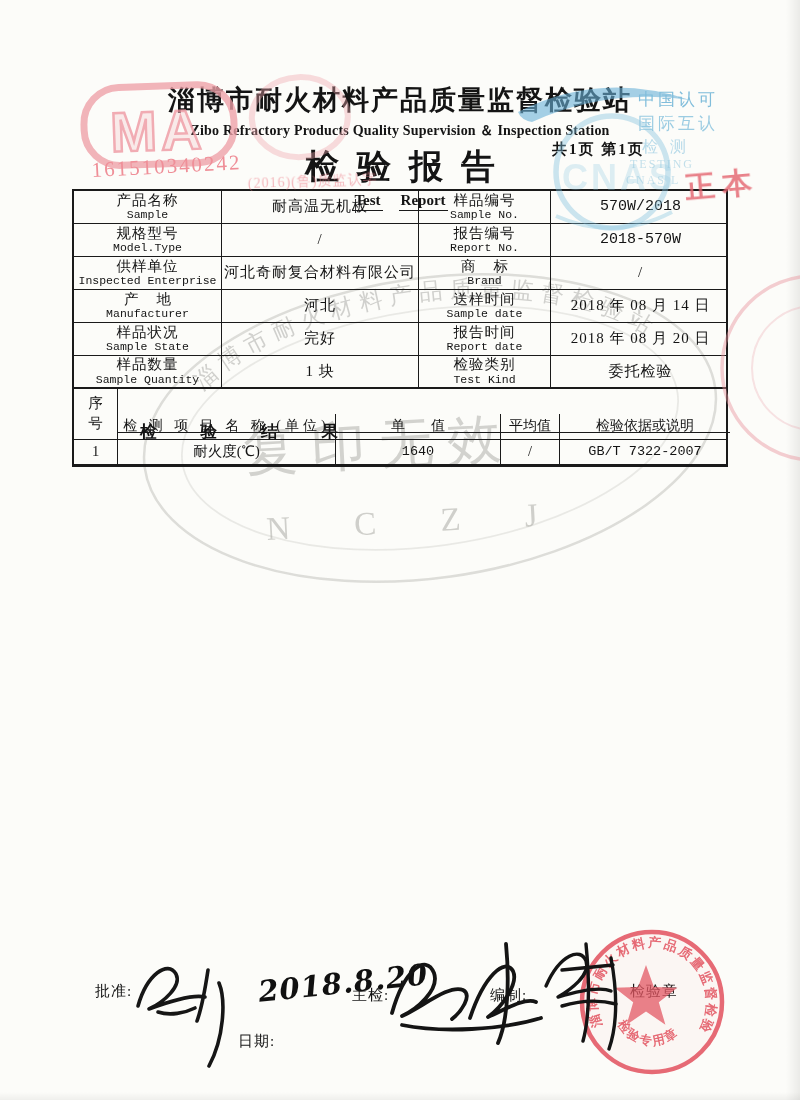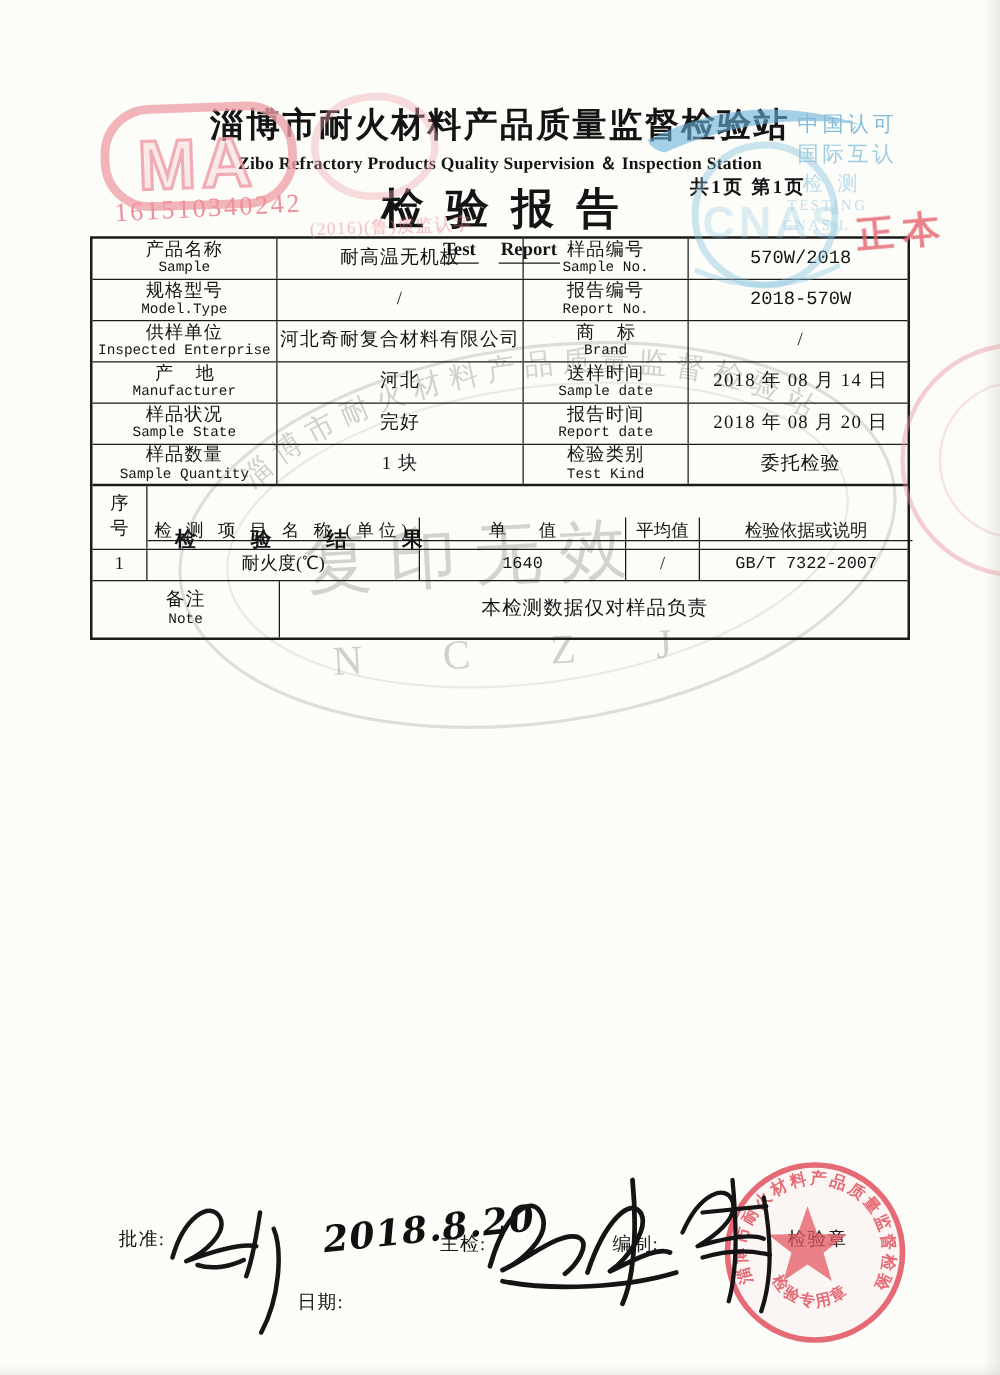--- a/index.html
+++ b/index.html
@@ -232,29 +232,20 @@
       <div class="cell rb">
           <span>/</span>
         </div>
       <div class="cell">
           <span class="mono">GB/T 7322-2007</span>
         </div>
     </div>
 
 
 
-    <div class="brow note">
-      <div class="cell rb">
-          <span class="lab-cn">备注</span>
-          <span class="lab-en">Note</span>
-        </div>
-      <div class="cell">
-          <span class="val">本检测数据仅对样品负责</span>
-        </div>
-    </div>
   </div>
 
   <div class="foot">
     <div class="flabel" style="left:95px;top:982px;">批准:</div>
     <div class="flabel" style="left:238px;top:984px;margin-top:48px;">日期:</div>
     <div class="hand-date">2018.8.20</div>
     <div class="flabel" style="left:352px;top:986px;">主检:</div>
     <div class="flabel" style="left:462px;top:986px;margin-left:28px;">编制:</div>
     <div class="flabel" style="left:630px;top:982px;">检验章</div>
   </div>

